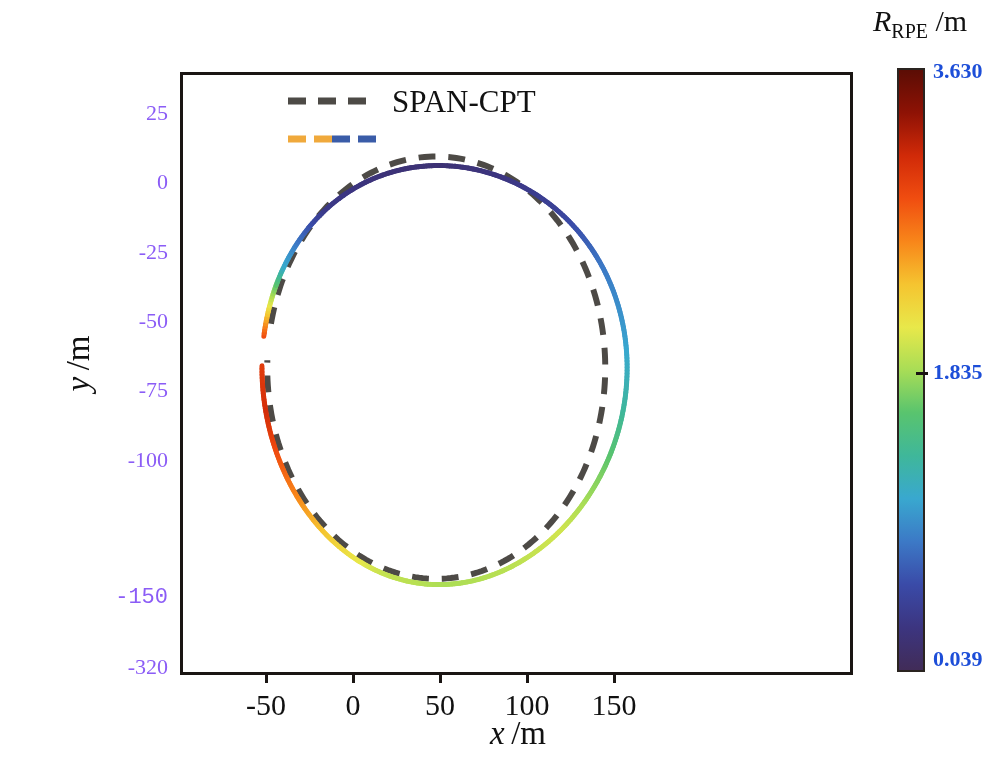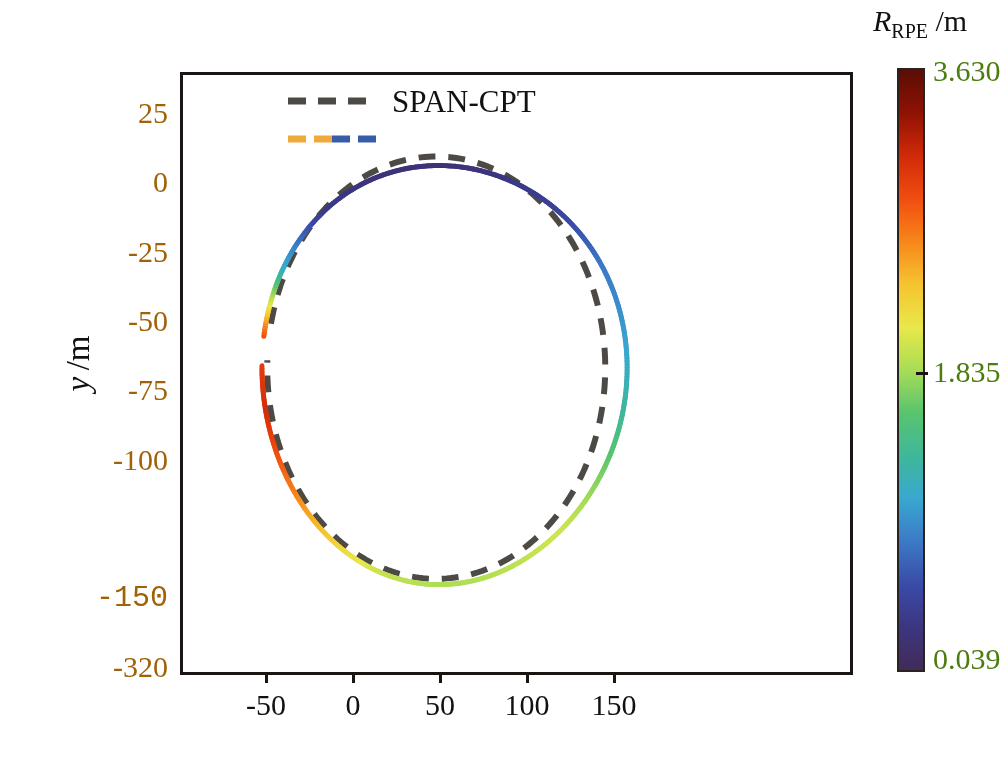--- a/index.html
+++ b/index.html
@@ -11,21 +11,21 @@
     position:absolute;left:152px;top:72px;width:673px;height:603px;
     border:3px solid #1a1513;box-sizing:border-box;background:#fff;
   }
   #plot-canvas{position:absolute;left:0;top:0;width:100%;height:100%;}
 
   
   .ytick{position:absolute;left:152px;width:11px;height:3px;background:#1a1513;}
   .xtick{position:absolute;top:672px;width:3px;height:11px;background:#1a1513;}
   .ytick-label{
     position:absolute;text-align:right;width:110px;
-    font-size:30px;line-height:30px;color:#a16207;
+    font-size:22px;line-height:30px;color:#8b5cf6;
   }
   .xtick-label{
     position:absolute;text-align:center;width:110px;
     font-size:30px;line-height:30px;color:#111;
   }
 
   
   #ylabel{
     position:absolute;left:-30px;top:345px;width:160px;text-align:center;
     font-size:33px;transform:rotate(-90deg);transform-origin:center center;
@@ -49,21 +49,21 @@
     position:absolute;left:845px;top:4px;width:160px;text-align:left;
     font-size:30px;white-space:nowrap;
   }
   #cbar-title sub{font-size:20px;font-style:normal;}
   #colorbar-box{
     position:absolute;left:869px;top:68px;width:28px;height:604px;
     border:2px solid #2a2420;box-sizing:border-box;
   }
   #colorbar-grad{width:100%;height:100%;}
   #cbar-mid-tick{position:absolute;left:888px;top:372px;width:12px;height:3px;background:#1a1513;}
-  .cbar-label{position:absolute;left:905px;font-size:30px;line-height:30px;white-space:nowrap;color:#4d7c0f;}
+  .cbar-label{position:absolute;left:905px;font-size:22px;line-height:30px;white-space:nowrap;color:#1d4ed8;font-weight:bold;}
 </style>
 </head>
 <body>
 
 <div id="root">
 
   <div id="cbar-title">
     <span class="it">R</span><sub>RPE</sub>
     <span>/m</span>
   </div>
@@ -123,20 +123,23 @@
   <div class="xtick" style="left:585px;"></div>
 
   <div class="xtick-label" style="left:183px;top:690px;">-50</div>
   <div class="xtick-label" style="left:270px;top:690px;">0</div>
   <div class="xtick-label" style="left:357px;top:690px;">50</div>
   <div class="xtick-label" style="left:444px;top:690px;">100</div>
   <div class="xtick-label" style="left:531px;top:690px;">150</div>
 
   <div id="ylabel">
     <span class="it">y</span> <span>/m</span>
+  </div>
+  <div id="xlabel">
+    <span class="it">x</span> <span>/m</span>
   </div>
 
   <div id="plot-frame">
     <svg id="plot-canvas" viewBox="0 0 673 603" preserveAspectRatio="none">
 
       <path id="span-path" fill="none" stroke="#4d4a46" stroke-width="6" stroke-dasharray="17 13" stroke-linecap="butt" d="M88.73 251.24 L89.61 246.36 L90.58 241.49 L91.64 236.66 L92.79 231.86 L94.03 227.10 L95.36 222.37 L96.78 217.69 L98.29 213.04 L99.88 208.44 L101.56 203.90 L103.33 199.40 L105.18 194.95 L107.11 190.56 L109.12 186.23 L111.21 181.96 L113.39 177.75 L115.64 173.60 L117.97 169.53 L120.38 165.52 L122.86 161.58 L125.41 157.72 L128.04 153.94 L130.73 150.23 L133.50 146.60 L136.33 143.06 L139.23 139.60 L142.19 136.23 L145.21 132.94 L148.30 129.74 L151.44 126.64 L154.64 123.63 L157.90 120.71 L161.21 117.89 L164.58 115.17 L167.99 112.54 L171.45 110.02 L174.96 107.60 L178.51 105.29 L182.11 103.08 L185.75 100.97 L189.42 98.98 L193.13 97.09 L196.88 95.31 L200.65 93.64 L204.46 92.09 L208.30 90.64 L212.16 89.31 L216.05 88.09 L219.95 86.99 L223.88 86.00 L227.83 85.13 L231.79 84.38 L235.76 83.74 L239.75 83.21 L243.74 82.81 L247.74 82.52 L251.74 82.35 L255.75 82.30 L259.75 82.37 L263.76 82.55 L267.76 82.85 L271.75 83.27 L275.73 83.80 L279.71 84.46 L283.66 85.23 L287.61 86.11 L291.53 87.11 L295.44 88.23 L299.32 89.46 L303.18 90.80 L307.01 92.26 L310.82 93.83 L314.59 95.51 L318.34 97.30 L322.04 99.20 L325.71 101.21 L329.34 103.32 L332.93 105.55 L336.48 107.87 L339.99 110.31 L343.44 112.84 L346.85 115.47 L350.21 118.21 L353.51 121.04 L356.77 123.97 L359.96 126.99 L363.10 130.10 L366.18 133.31 L369.19 136.61 L372.15 139.99 L375.04 143.46 L377.86 147.01 L380.62 150.65 L383.31 154.37 L385.92 158.16 L388.47 162.03 L390.94 165.97 L393.34 169.99 L395.66 174.07 L397.90 178.23 L400.07 182.44 L402.15 186.72 L404.16 191.06 L406.08 195.46 L407.92 199.91 L409.67 204.41 L411.34 208.97 L412.93 213.57 L414.43 218.22 L415.83 222.91 L417.16 227.64 L418.39 232.41 L419.53 237.21 L420.58 242.05 L421.54 246.91 L422.41 251.80 L423.18 256.72 L423.87 261.66 L424.46 266.61 L424.96 271.59 L425.36 276.57 L425.67 281.57 L425.89 286.57 L426.01 291.58 L426.04 296.59 L425.97 301.60 L425.81 306.61 L425.56 311.61 L425.21 316.60 L424.77 321.58 L424.23 326.55 L423.61 331.50 L422.89 336.43 L422.07 341.33 L421.17 346.22 L420.17 351.07 L419.08 355.89 L417.91 360.68 L416.64 365.44 L415.28 370.15 L413.84 374.83 L412.31 379.46 L410.69 384.04 L408.98 388.58 L407.19 393.06 L405.32 397.49 L403.37 401.86 L401.33 406.18 L399.21 410.43 L397.02 414.62 L394.74 418.75 L392.39 422.80 L389.96 426.79 L387.46 430.71 L384.89 434.55 L382.24 438.31 L379.53 441.99 L376.74 445.60 L373.89 449.12 L370.97 452.55 L367.99 455.90 L364.95 459.16 L361.85 462.33 L358.69 465.41 L355.47 468.40 L352.20 471.29 L348.87 474.08 L345.49 476.77 L342.07 479.37 L338.59 481.86 L335.07 484.25 L331.50 486.53 L327.90 488.71 L324.25 490.79 L320.56 492.75 L316.84 494.61 L313.09 496.36 L309.30 497.99 L305.48 499.52 L301.64 500.93 L297.77 502.23 L293.88 503.41 L289.96 504.48 L286.03 505.44 L282.08 506.28 L278.12 507.00 L274.14 507.60 L270.15 508.09 L266.16 508.46 L262.16 508.72 L258.15 508.85 L254.15 508.87 L250.14 508.77 L246.14 508.56 L242.14 508.22 L238.15 507.77 L234.17 507.20 L230.20 506.52 L226.25 505.71 L222.31 504.80 L218.39 503.76 L214.49 502.61 L210.61 501.35 L206.76 499.97 L202.94 498.49 L199.14 496.88 L195.37 495.17 L191.64 493.35 L187.95 491.42 L184.29 489.38 L180.67 487.23 L177.09 484.98 L173.55 482.62 L170.06 480.16 L166.62 477.60 L163.22 474.94 L159.88 472.17 L156.59 469.32 L153.36 466.36 L150.18 463.31 L147.06 460.17 L143.99 456.94 L141.00 453.62 L138.06 450.21 L135.19 446.71 L132.38 443.13 L129.64 439.48 L126.98 435.74 L124.38 431.92 L121.86 428.03 L119.41 424.07 L117.03 420.03 L114.73 415.93 L112.51 411.76 L110.37 407.52 L108.31 403.23 L106.32 398.87 L104.43 394.46 L102.61 389.99 L100.88 385.47 L99.23 380.90 L97.68 376.29 L96.20 371.63 L94.82 366.92 L93.52 362.18 L92.32 357.40 L91.20 352.59 L90.18 347.75 L89.24 342.87 L88.40 337.97 L87.65 333.05 L86.99 328.11 L86.43 323.15 L85.96 318.17 L85.58 313.18 L85.30 308.18 L85.11 303.18 L85.01 298.17 L85.01 293.16 L85.10 288.15 "></path>
 
       <g id="nav-group">
           <line x1="81.58" y1="263.89" x2="81.99" y2="260.79" stroke="rgb(240,77,16)" stroke-width="5" stroke-linecap="round"></line>
           <line x1="81.99" y1="260.79" x2="82.44" y2="257.69" stroke="rgb(242,93,19)" stroke-width="5" stroke-linecap="round"></line>

